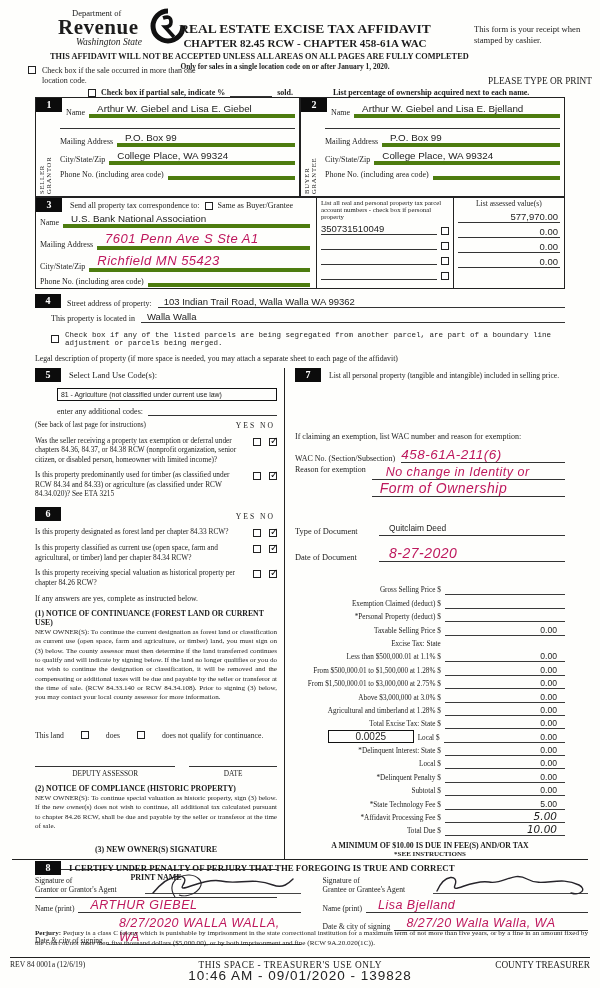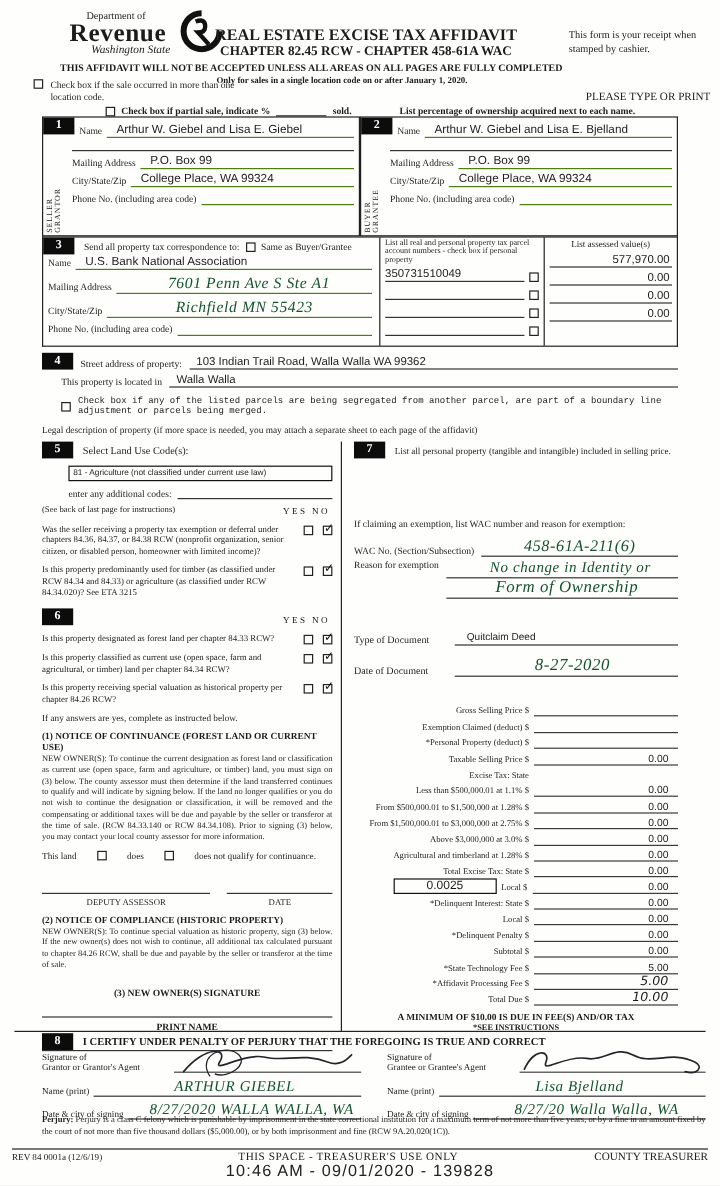--- a/index.html
+++ b/index.html
@@ -6,21 +6,21 @@
   html,body { background:#e8e8e8; }
   .page { position:relative; width:600px; height:988px; margin:0 auto; background:#fefefc;
           font-family:"Liberation Serif", serif; color:#1c1c1c; overflow:hidden; }
   .numbox { display:inline-block; background:#0c0c0c; color:#fff; font-weight:bold;
             font-size:10px; width:26px; height:14px; line-height:14px; text-align:center; flex:none; }
   .cb { display:inline-block; width:8px; height:8px; border:1px solid #222; position:relative;
         background:#fff; flex:none; }
   .cb.checked::after { content:"✓"; position:absolute; top:-4px; left:0; font-size:10px;
         font-weight:bold; color:#111; font-family:"DejaVu Sans",sans-serif; }
   .typed { font-family:"Liberation Sans", sans-serif; }
-  .hw { font-family:Liberation Serif, serif; font-style:italic; color:#14532d; letter-spacing:.5px;text-align:center; }
+  .hw { font-family:Liberation Sans, sans-serif; font-style:italic; color:#be185d; letter-spacing:.5px; }
   
   .logo { position:absolute; top:8px; left:58px; width:130px; }
   .logo .dept { font-size:8.5px; margin-left:14px; }
   .logo .brand { font-size:21px; font-weight:bold; letter-spacing:.5px; line-height:.9; }
   .logo .state { font-size:9.5px; font-style:italic; margin-left:18px; }
   .logo svg { position:absolute; top:0px; left:92px; }
   .titleblock { position:absolute; top:21px; left:155px; width:300px; text-align:center; }
   .titleblock .t1 { font-size:13.5px; font-weight:bold; }
   .titleblock .t2 { font-size:11px; font-weight:bold; }
   .receipt { position:absolute; top:24px; right:8px; width:118px; font-size:8.6px; line-height:1.3; }
@@ -32,21 +32,21 @@
              display:flex; align-items:flex-end; gap:5px; }
   .partial .pct { width:42px; border-bottom:1px solid #333; }
   
   .parties { position:absolute; top:97px; left:35px; right:35px; height:100px; display:flex; gap:0; }
   .party { flex:1; border:1.2px solid #222; position:relative; padding:2px 4px 2px 24px; }
   .party .numbox { position:absolute; top:0; left:0; }
   .sidelabel { position:absolute; left:2px; top:20px; bottom:2px; display:flex; gap:0; }
   .sidelabel span { writing-mode:vertical-rl; transform:rotate(180deg); font-size:6.6px; letter-spacing:.8px; }
   .frow { display:flex; align-items:flex-end; gap:4px; font-size:8px; margin-top:3px; }
   .frow .fl { flex:none; padding-bottom:1px; }
-  .frow .fv { flex:1; border-bottom:1px solid #4d7c0f; min-height:12px; font-size:9.8px; padding-left:8px; }
+  .frow .fv { flex:1; border-bottom:4px solid #4d7c0f; min-height:12px; font-size:9.8px; padding-left:8px; }
   .nameline2 { border-bottom:1px solid #333; height:9px; margin-top:2px; }
   .party .frow.first { margin-left:4px; }
   
   .sec3 { position:absolute; top:197px; left:35px; right:35px; height:92px; display:flex; }
   .s3l { width:53%; border:1.2px solid #222; border-right:none; position:relative; padding:2px 6px 2px 4px; }
   .s3l .numbox { position:absolute; top:0; left:0; }
   .s3send { display:flex; gap:5px; font-size:8px; margin:1px 0 1px 30px; align-items:center; }
   .s3m { width:26%; border:1.2px solid #222; padding:1px 4px; font-size:6.8px; }
   .s3r { width:21%; border:1.2px solid #222; border-left:none; padding:1px 4px; font-size:7.6px; }
   .prow { display:flex; align-items:flex-end; gap:4px; height:15px; }
@@ -70,21 +70,21 @@
   .addrow .fv { flex:1; border-bottom:1px solid #333; min-height:10px; }
   .seeback { display:flex; justify-content:space-between; font-size:7.2px; margin-top:5px; }
   .yesno { font-size:7.6px; letter-spacing:2px; font-weight:normal; padding-right:2px; }
   .qrow { display:flex; gap:4px; margin-top:6px; }
   .qtext { flex:1; font-size:7.35px; line-height:1.28; }
   .qboxes { width:32px; display:flex; gap:8px; justify-content:flex-end; padding-top:2px; flex:none; }
   .s6hdr { display:flex; justify-content:space-between; align-items:flex-end; margin-top:9px; }
   .ifyes { font-size:7.7px; margin-top:7px; }
   .ntitle { font-size:7.8px; font-weight:bold; margin-top:6px; }
   .nbody { font-size:7.05px; line-height:1.33; text-align:justify; margin-top:1px; }
-  .thisland { display:flex; gap:17px; align-items:center; font-size:7.7px; margin-top:6px; }
+  .thisland { display:flex; gap:17px; align-items:center; font-size:7.7px; margin-top:28px; }
   .dalines { display:flex; gap:14px; margin-top:26px; }
   .dalines .l1 { width:58%; border-top:1px solid #333; text-align:center; font-size:7.3px; padding-top:2px; }
   .dalines .l2 { flex:1; border-top:1px solid #333; text-align:center; font-size:7.3px; padding-top:2px; }
   .sig3 { text-align:center; font-weight:bold; font-size:8px; margin-top:14px; }
   .fullline { border-bottom:1px solid #333; height:16px; }
   .printname { text-align:center; font-weight:bold; font-size:8px; margin-top:3px; }
   
   .s7title { font-size:7.6px; }
   .exint { font-size:8px; margin-top:50px; }
   .wacrow { display:flex; align-items:flex-end; gap:6px; margin-top:6px; font-size:8px; }

